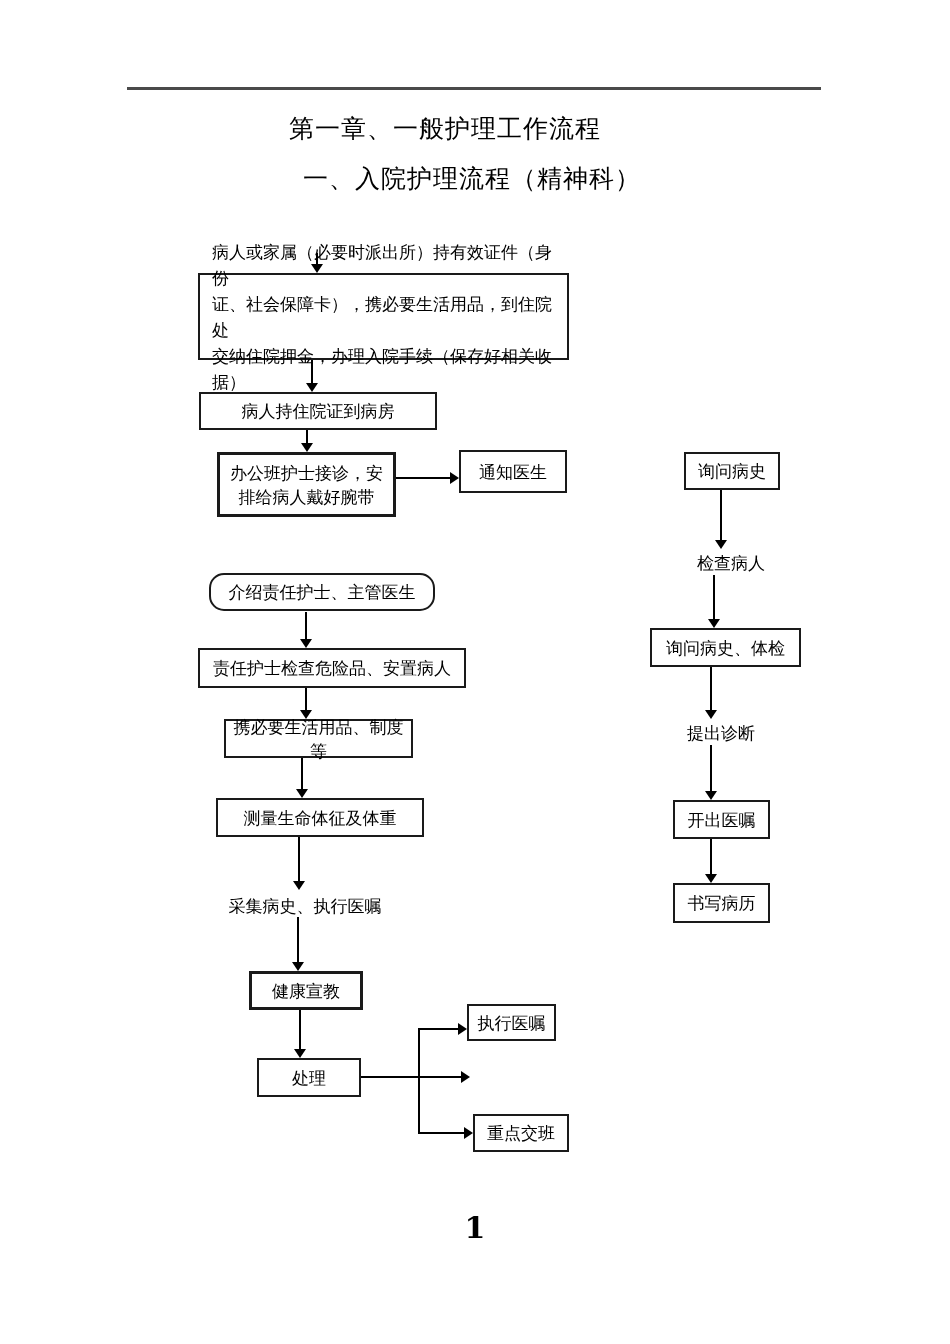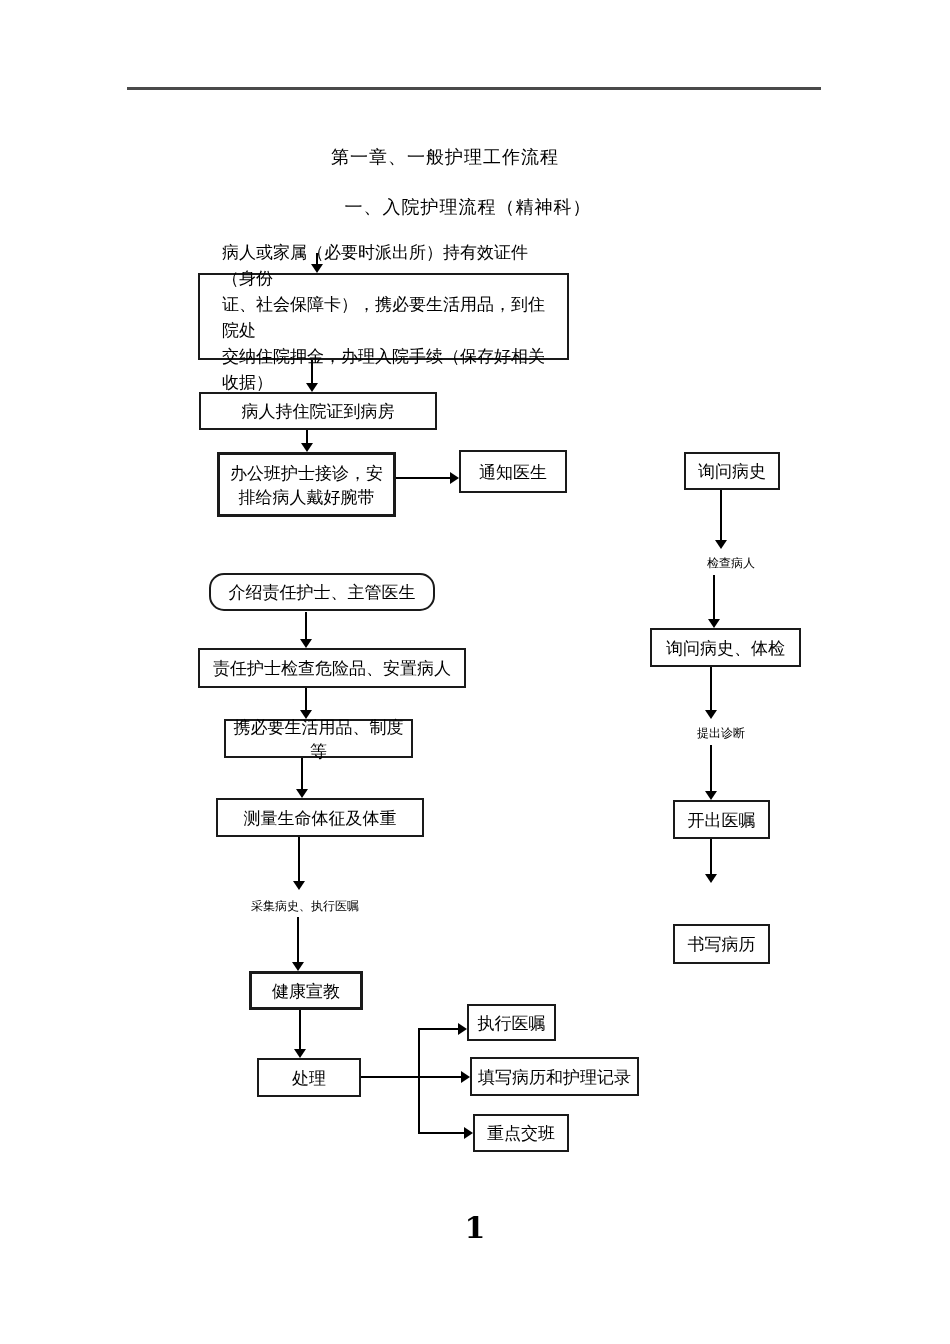--- a/index.html
+++ b/index.html
@@ -11,50 +11,49 @@
     font-family:"DejaVu Serif", serif;
     color:#000;
     overflow:hidden;
   }
   .rule{
     position:absolute;
     background:#4a4a4a;
   }
   .title{
     position:absolute;
-    font-size:18px;
+    font-size:25px;
     line-height:30px;
     text-align:center;
     white-space:nowrap;
     letter-spacing:1px;
-    margin-top:28px;
   }
   .node{
     position:absolute;
     border:2px solid #1a1a1a;
     background:#ffffff;
     display:flex;
     align-items:center;
     justify-content:center;
     text-align:center;
     font-size:17px;
     line-height:24px;
     white-space:pre-line;
     box-sizing:border-box;
   }
   .node.multi{
     justify-content:flex-start;
     text-align:left;
-    padding:3px 22px;
+    padding:3px 12px;
     line-height:26px;
   }
   .node.heavy{border-width:3px;}
   .plain{
     position:absolute;
-    font-size:12px;
+    font-size:17px;
     line-height:22px;
     text-align:center;
     white-space:nowrap;
   }
   
   .arr-v{
     position:absolute;
     width:0;
     border-left:2px solid #000;
   }
@@ -109,29 +108,28 @@
 排给病人戴好腕带</div>
   <div class="node" style="left:459px;top:450px;width:108px;height:43px;">通知医生</div>
   <div class="node" style="left:209px;top:573px;width:226px;height:38px;border-radius:15px;">介绍责任护士、主管医生</div>
   <div class="node" style="left:198px;top:648px;width:268px;height:40px;">责任护士检查危险品、安置病人</div>
   <div class="node" style="left:224px;top:719px;width:189px;height:39px;">携必要生活用品、制度等</div>
   <div class="node" style="left:216px;top:798px;width:208px;height:39px;">测量生命体征及体重</div>
   <div class="plain" style="left:220px;top:895px;width:170px;">采集病史、执行医嘱</div>
   <div class="node heavy" style="left:249px;top:971px;width:114px;height:39px;">健康宣教</div>
   <div class="node" style="left:257px;top:1058px;width:104px;height:39px;">处理</div>
   <div class="node" style="left:467px;top:1004px;width:89px;height:37px;">执行医嘱</div>
-  <div class="node" style="left:470px;top:1057px;width:169px;height:39px;">填写病历和护理记录</div>
   <div class="node" style="left:473px;top:1114px;width:96px;height:38px;">重点交班</div>
 
   <div class="node" style="left:684px;top:452px;width:96px;height:38px;">询问病史</div>
   <div class="plain" style="left:683px;top:552px;width:96px;">检查病人</div>
   <div class="node" style="left:650px;top:628px;width:151px;height:39px;">询问病史、体检</div>
   <div class="plain" style="left:681px;top:722px;width:80px;">提出诊断</div>
   <div class="node" style="left:673px;top:800px;width:97px;height:39px;">开出医嘱</div>
-  <div class="node" style="left:673px;top:883px;width:97px;height:40px;margin-top:41px;">书写病历</div>
+  <div class="node" style="left:673px;top:883px;width:97px;height:40px;">书写病历</div>
 
   <div class="arr-v" style="left:316px;top:253px;height:11px;"></div>
   <div class="arr-v" style="left:311px;top:360px;height:23px;"></div>
   <div class="arr-v" style="left:306px;top:430px;height:13px;"></div>
   <div class="arr-v" style="left:305px;top:612px;height:27px;"></div>
   <div class="arr-v" style="left:305px;top:688px;height:22px;"></div>
   <div class="arr-v" style="left:301px;top:758px;height:31px;"></div>
   <div class="arr-v" style="left:298px;top:837px;height:44px;"></div>
   <div class="arr-v" style="left:297px;top:917px;height:45px;"></div>
   <div class="arr-v" style="left:299px;top:1010px;height:39px;"></div>

